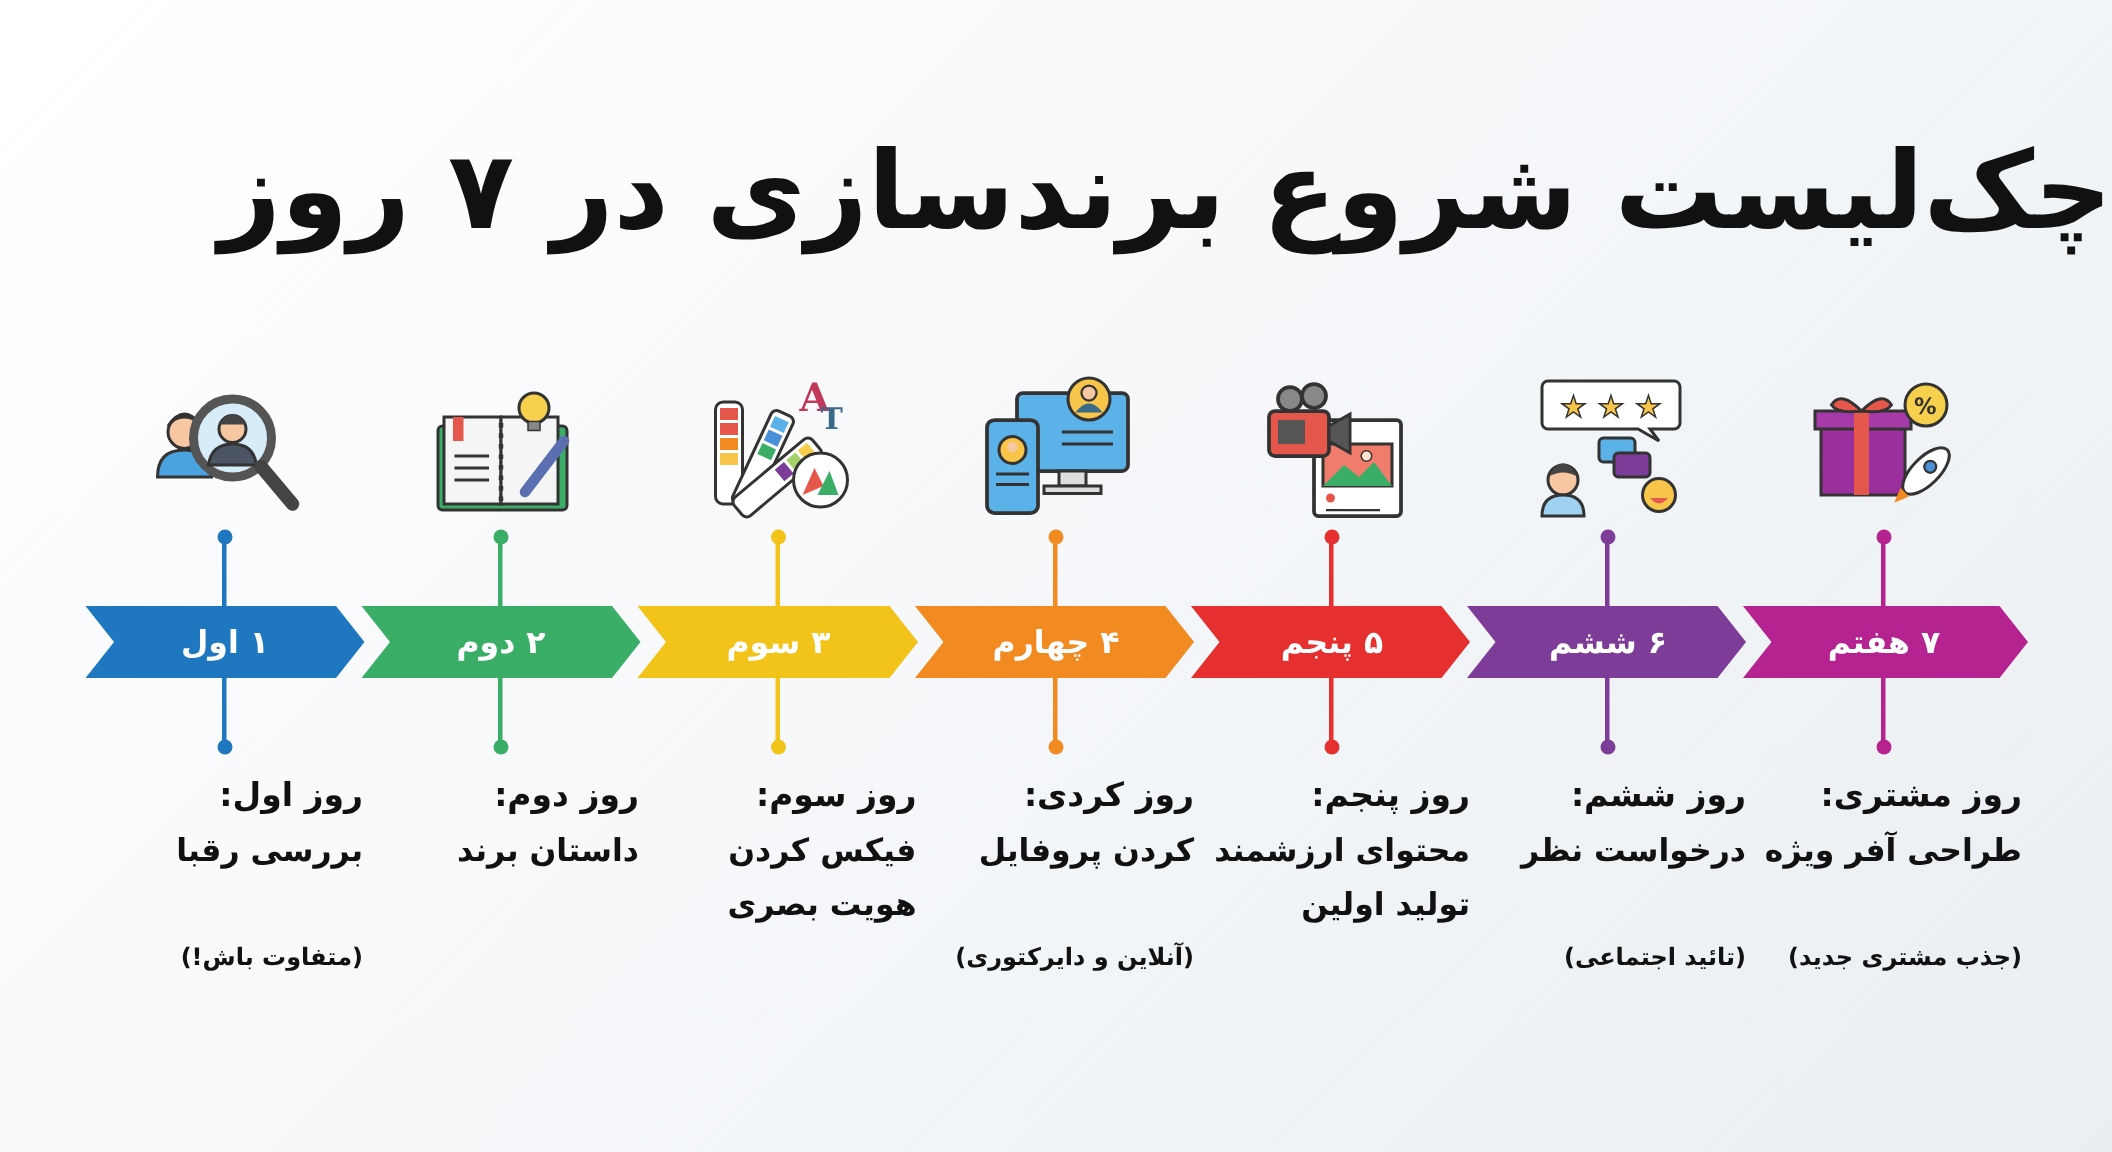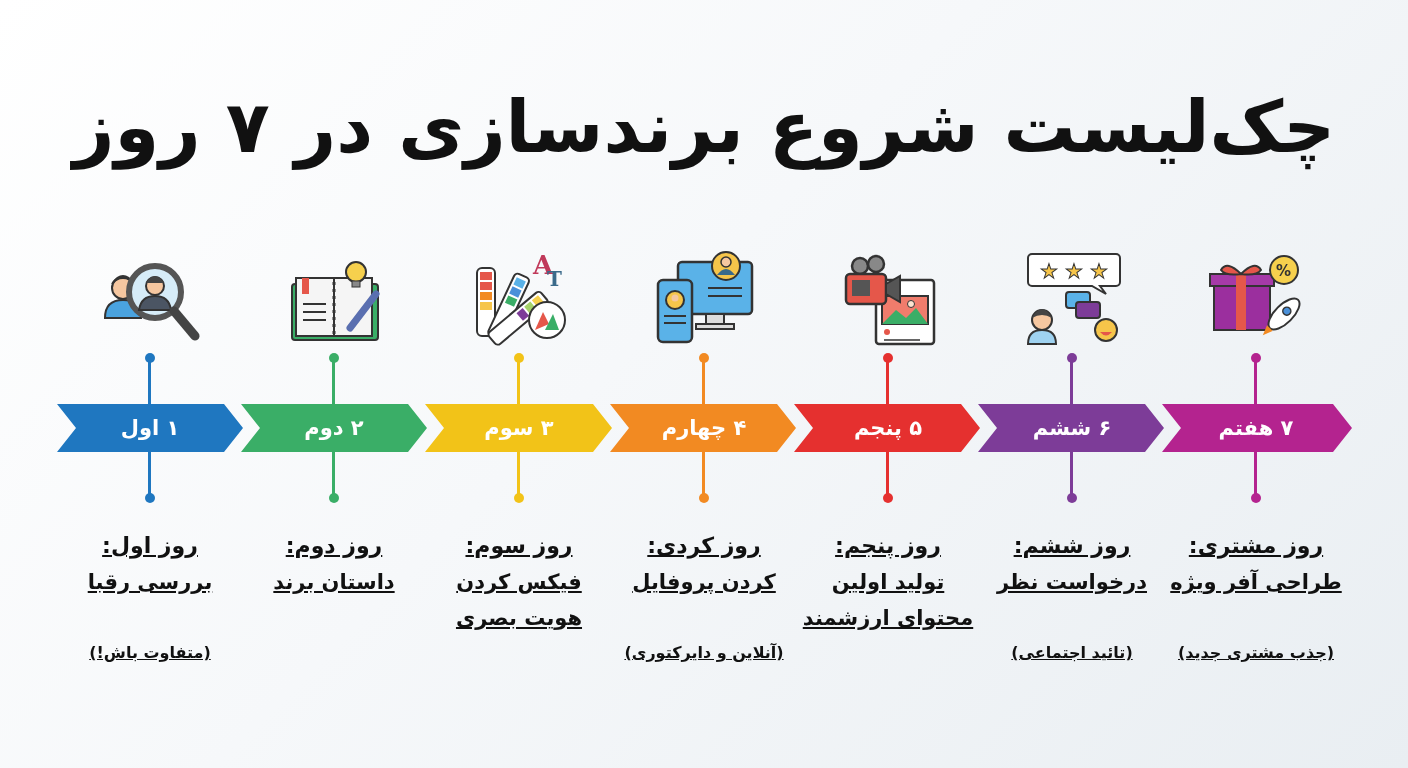--- a/index.html
+++ b/index.html
@@ -3,38 +3,37 @@
 <meta charset="utf-8">
 <style>
   html, body { margin: 0; padding: 0; }
   body {
     width: 1408px; height: 768px; overflow: hidden; position: relative;
     background: linear-gradient(135deg, #ffffff 0%, #f6f8fa 45%, #e9eef2 100%);
     font-family: "DejaVu Sans", sans-serif;
   }
   .title {
     position: absolute; left: 0; width: 1408px; top: 72px;
-    text-align: center; direction: rtl;
+    text-align: right; direction: rtl;
     font-size: 72px; font-weight: bold; color: #111; line-height: 110px;
     letter-spacing: -1px;
   }
   .icon { position: absolute; top: 248px; width: 110px; height: 100px; }
   .icon svg { width: 110px; height: 100px; }
   .conn { position: absolute; width: 3px; top: 358px; height: 140px; }
   .dot { position: absolute; width: 10px; height: 10px; border-radius: 50%; }
   .arrows { position: absolute; left: 0; top: 404px; width: 1408px; height: 48px; }
   .arrow-label {
     position: absolute; top: 404px; height: 56px; line-height: 48px;
     width: 184px; text-align: center; direction: rtl;
     color: #fff; font-weight: bold; font-size: 21px;
   }
   .desc {
-    position: absolute; top: 528px; width: 184px; text-align: center; direction: rtl;
+    position: absolute; top: 513px; width: 184px; direction: rtl;
     color: #111;
-    text-decoration: underline;
   }
   .desc .d-title { font-size: 22px; font-weight: bold; line-height: 36px; }
   .desc .d-line { font-size: 21px; font-weight: bold; line-height: 36px; }
   .desc .d-sub { font-size: 16px; font-weight: bold; line-height: 34px; margin-top: 36px; }
 </style>
 </head>
 <body>
 
 <div class="title">چک‌لیست شروع برندسازی در ۷ روز</div>
 
@@ -210,22 +209,22 @@
   <div class="d-line">فیکس کردن</div>
   <div class="d-line">هویت بصری</div>
 </div>
 <div class="desc" style="left:612px">
   <div class="d-title">روز کردی:</div>
   <div class="d-line">کردن پروفایل</div>
   <div class="d-sub">(آنلاین و دایرکتوری)</div>
 </div>
 <div class="desc" style="left:796px">
   <div class="d-title">روز پنجم:</div>
+  <div class="d-line">محتوای ارزشمند</div>
   <div class="d-line">تولید اولین</div>
-  <div class="d-line">محتوای ارزشمند</div>
 </div>
 <div class="desc" style="left:980px">
   <div class="d-title">روز ششم:</div>
   <div class="d-line">درخواست نظر</div>
   <div class="d-sub">(تائید اجتماعی)</div>
 </div>
 <div class="desc" style="left:1164px">
   <div class="d-title">روز مشتری:</div>
   <div class="d-line">طراحی آفر ویژه</div>
   <div class="d-sub">(جذب مشتری جدید)</div>

